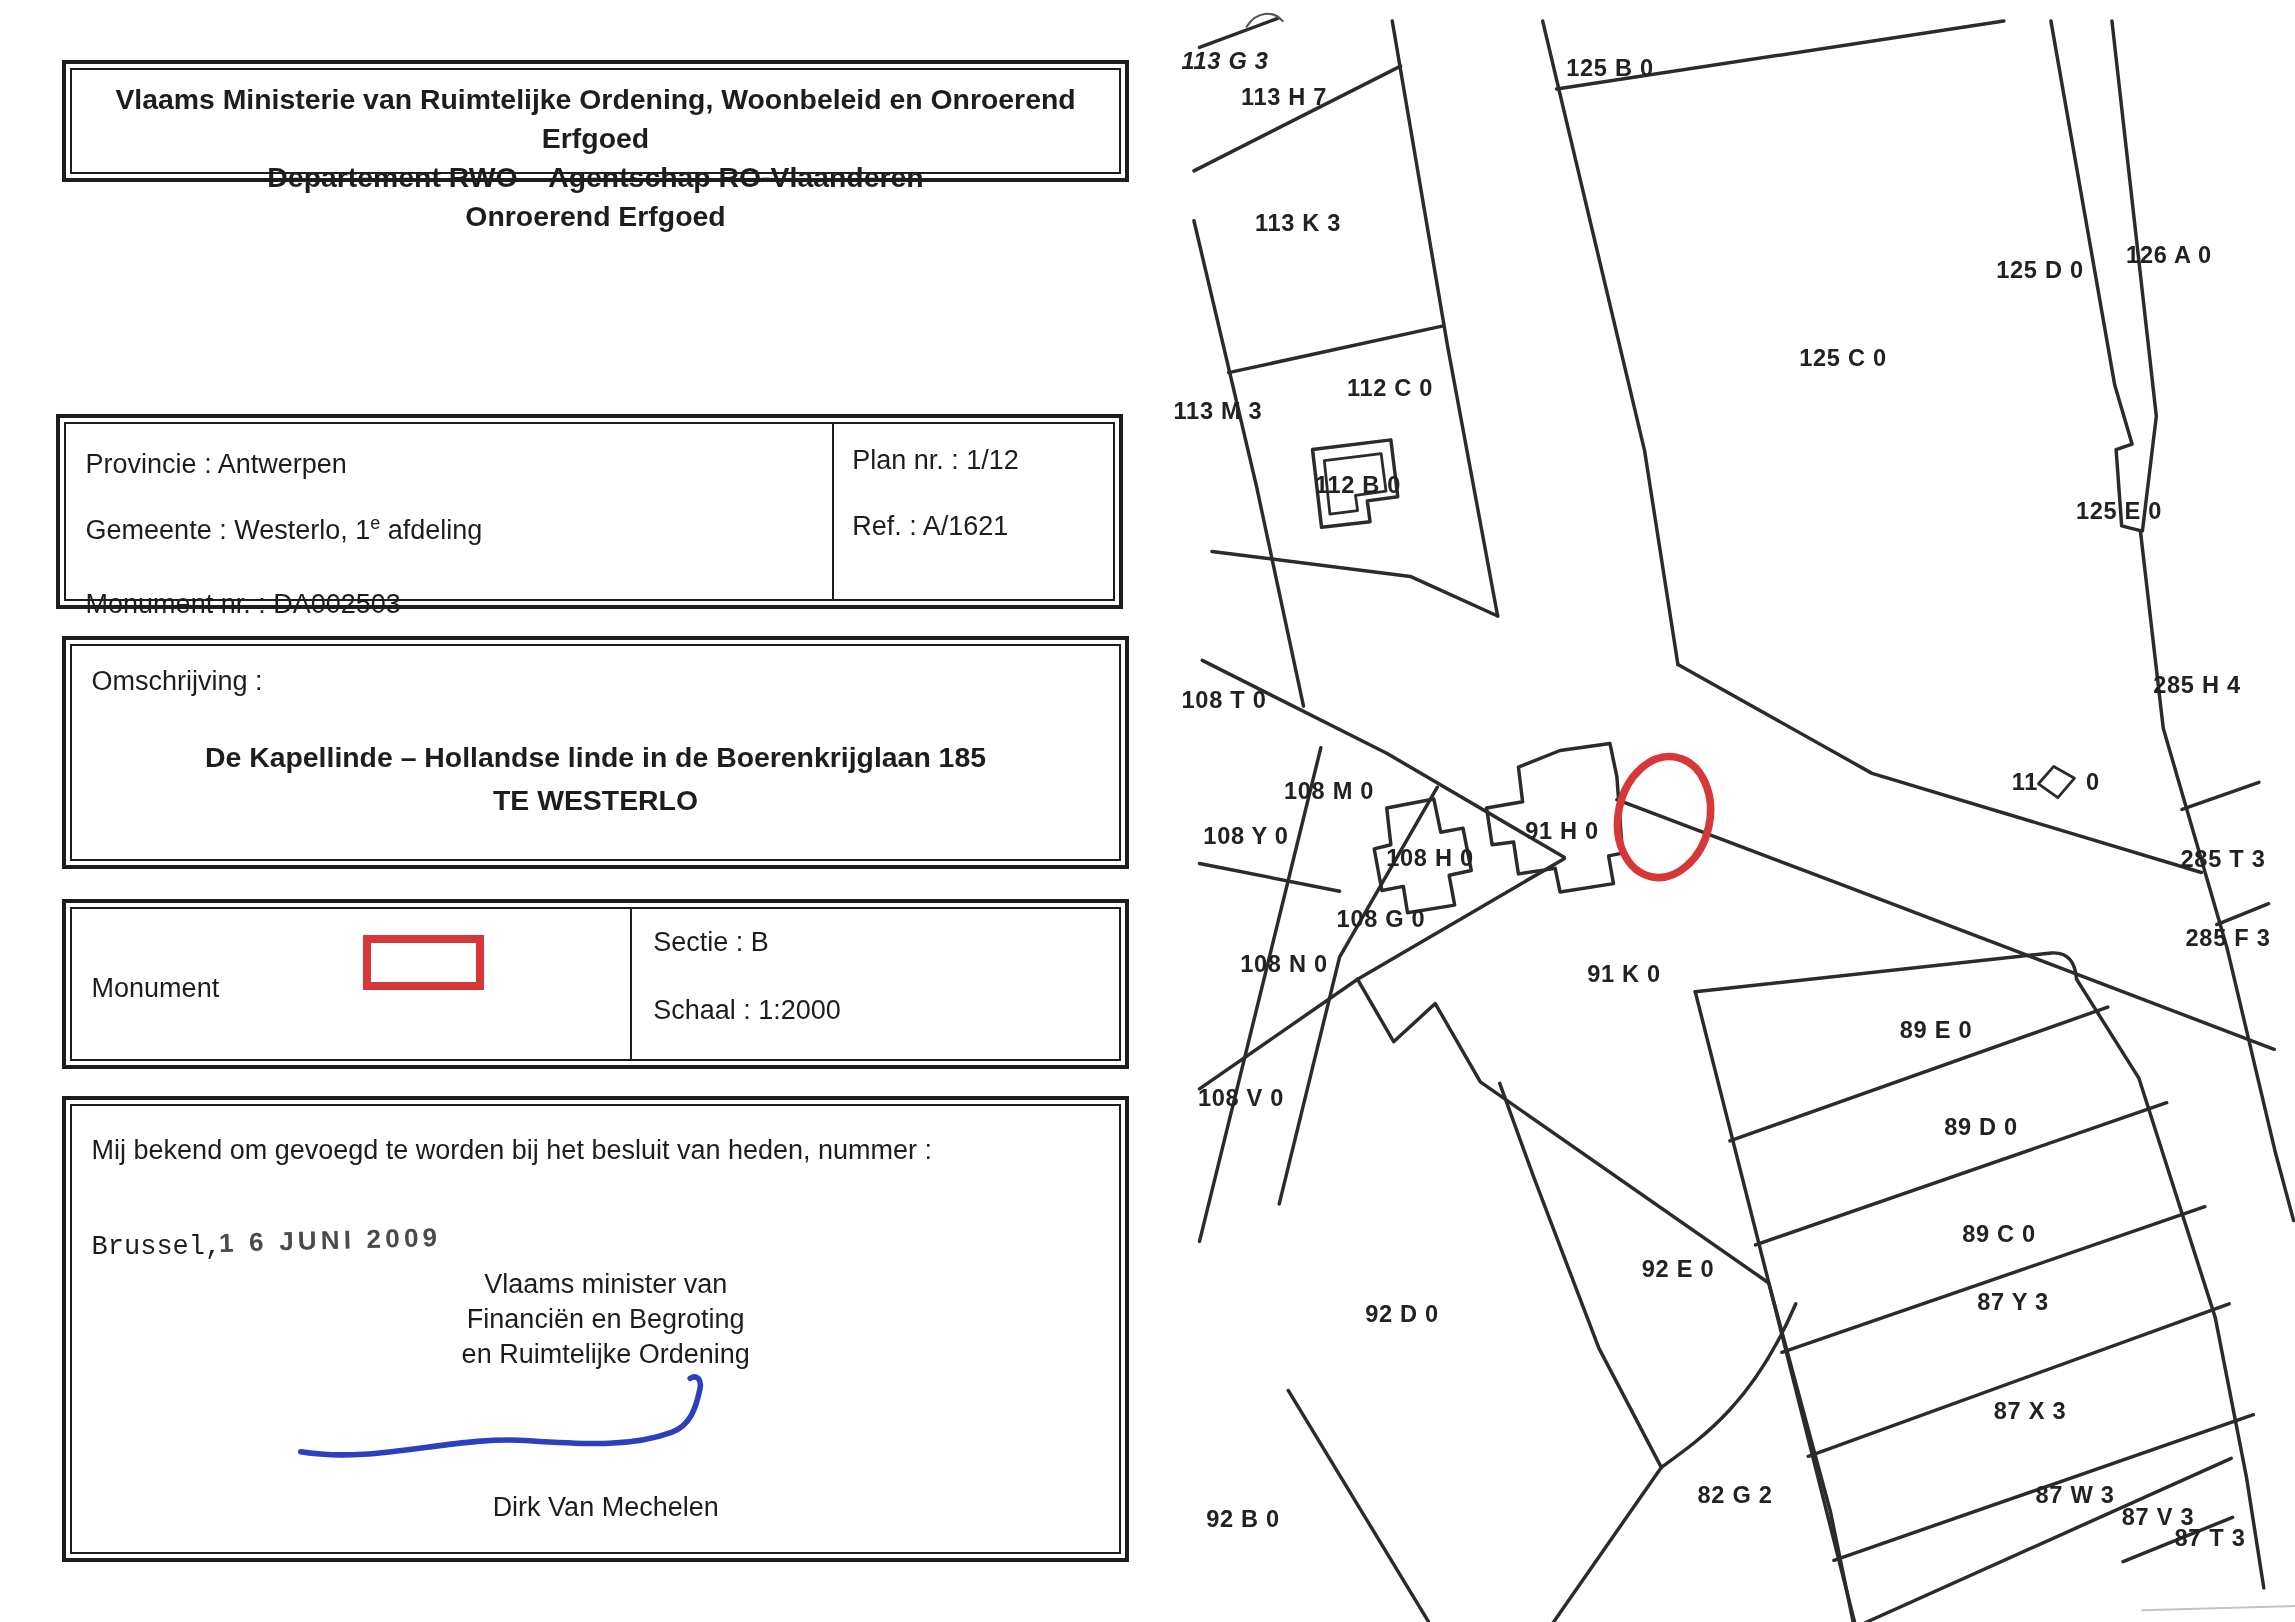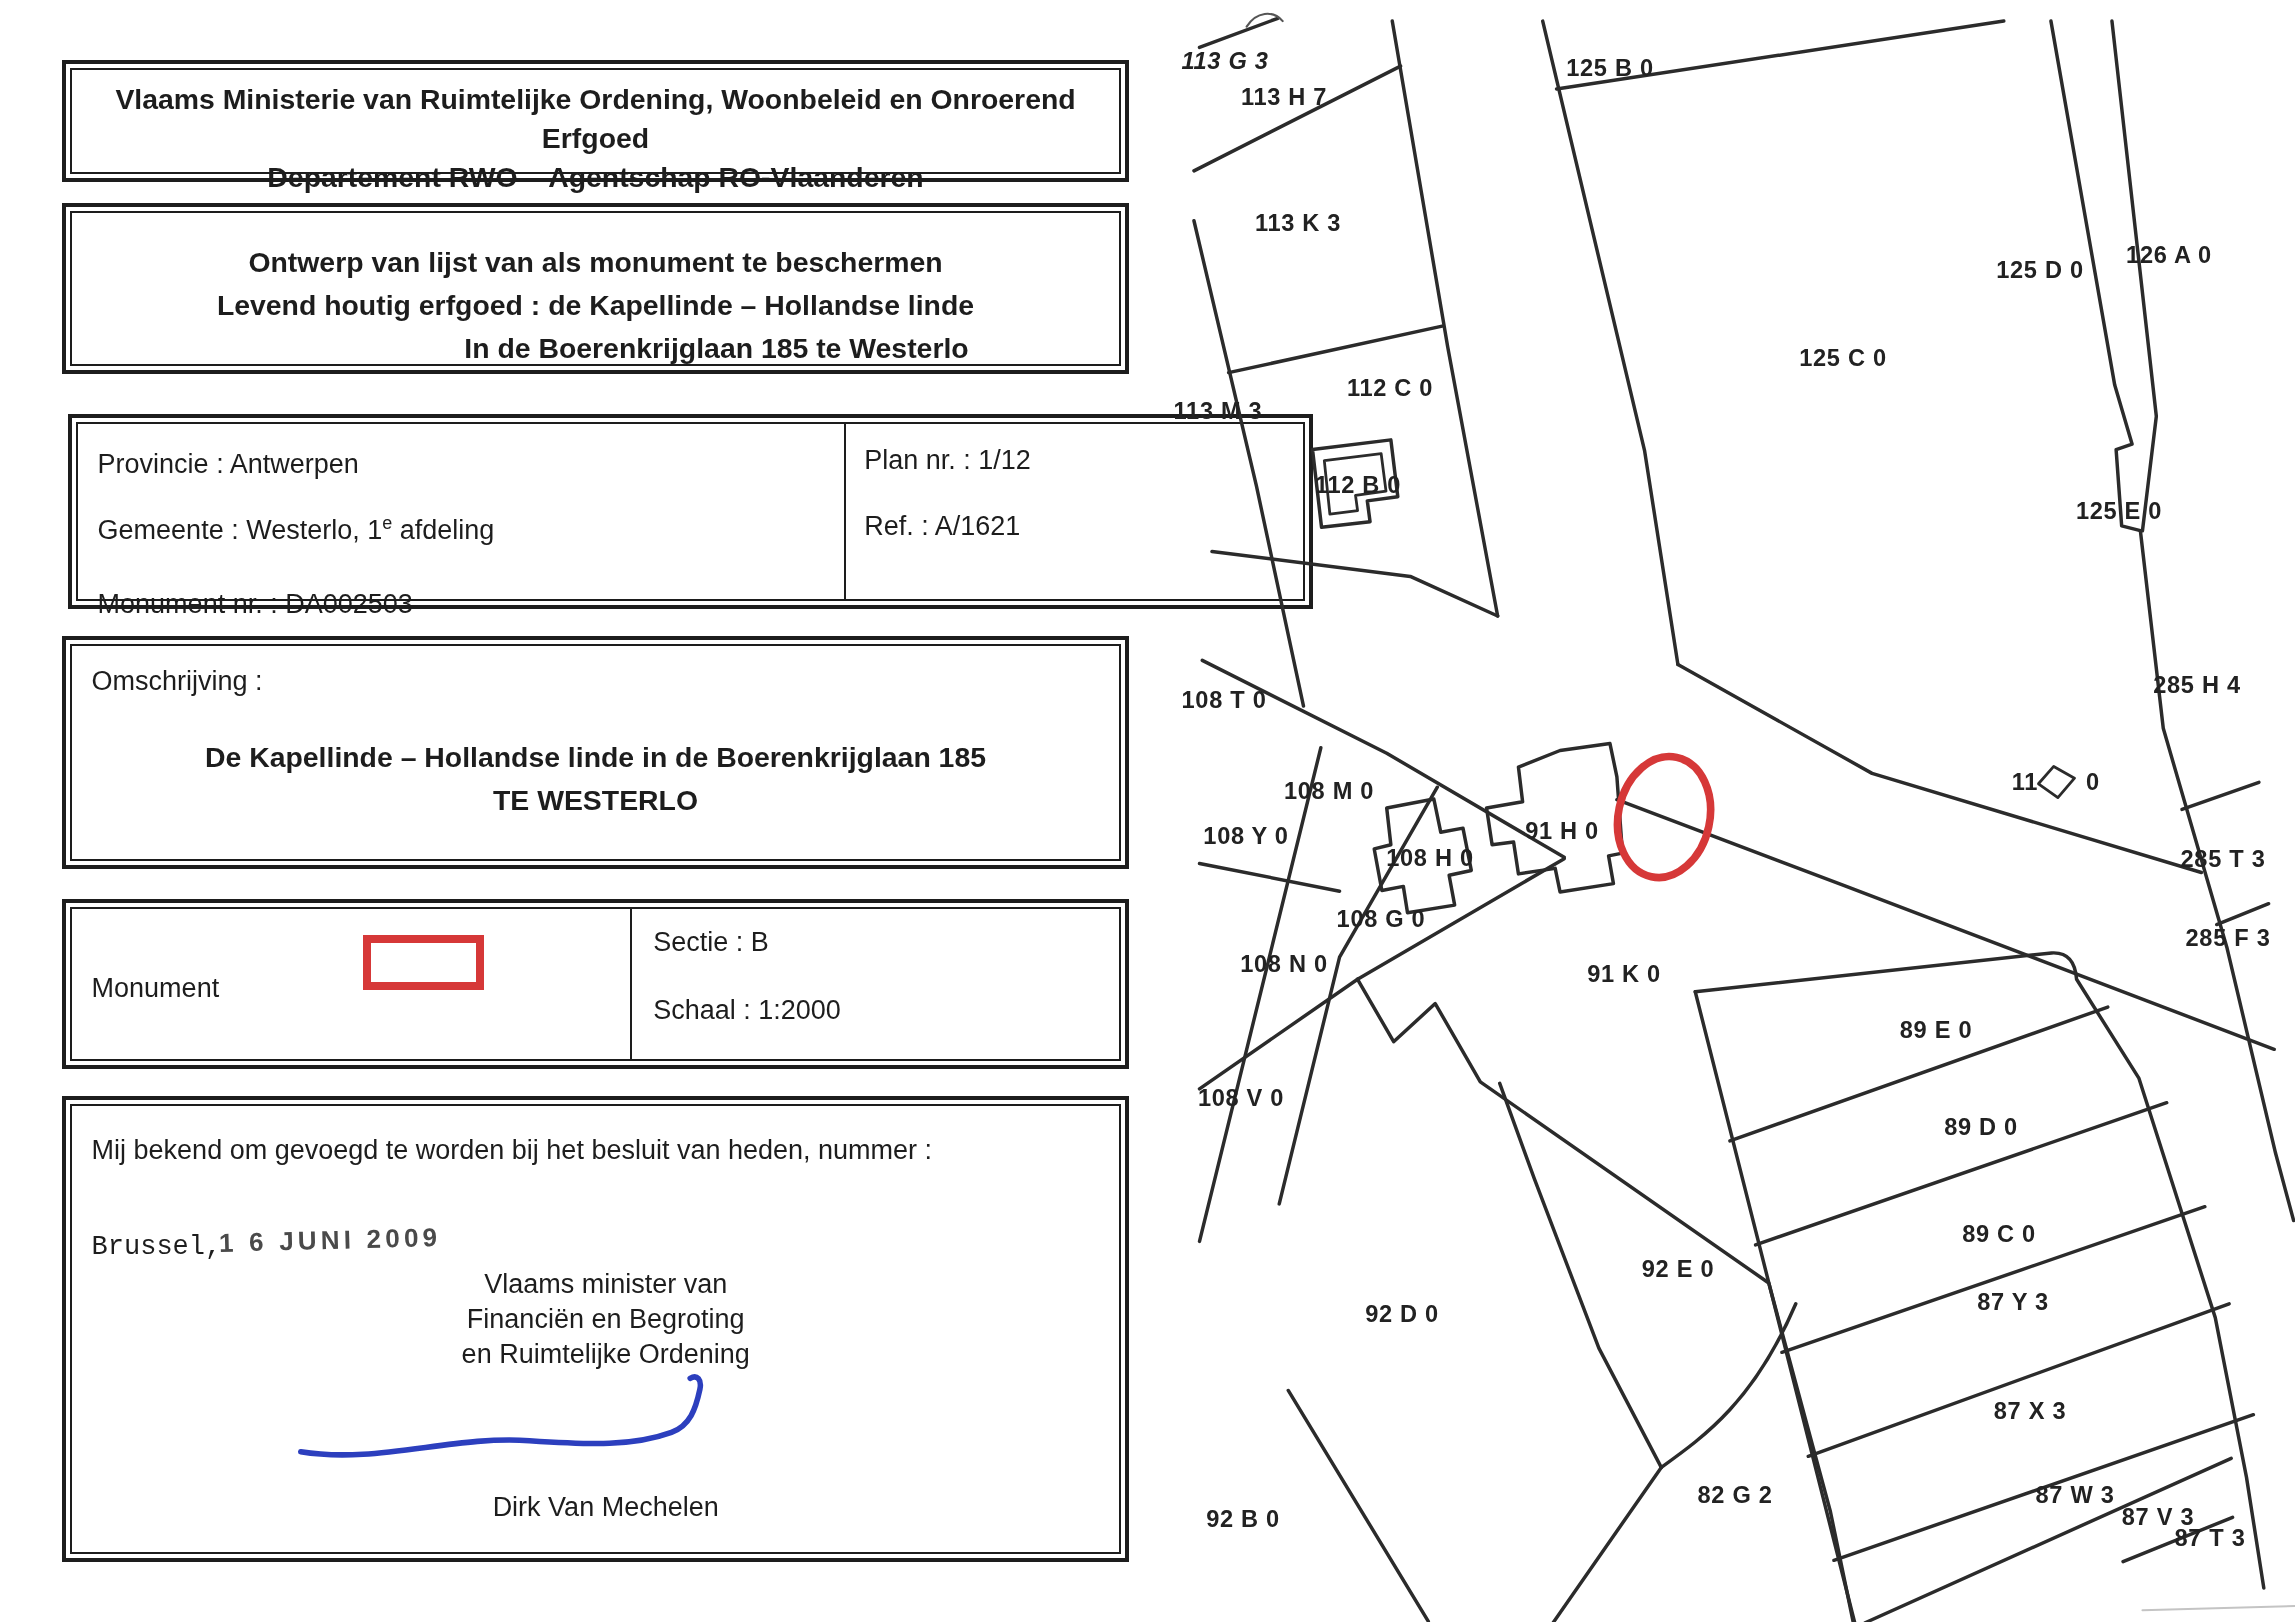--- a/index.html
+++ b/index.html
@@ -25,29 +25,22 @@
 <div class="page">
 
   <div class="box" style="left:62px;top:60px;width:1067px;height:122px">
     <div class="box-inner center" style="padding-top:9.7px;">
       <div class="hline">Vlaams Ministerie van Ruimtelijke Ordening, Woonbeleid en Onroerend Erfgoed</div>
       <div class="hline">Departement RWO – Agentschap RO-Vlaanderen</div>
       <div class="hline">Onroerend Erfgoed</div>
     </div>
   </div>
 
-  <div class="box" style="left:62px;top:203px;width:1067px;height:171px">
-    <div class="box-inner center" style="padding-top:28px;">
-      <div class="tline">Ontwerp van lijst van als monument te beschermen</div>
-      <div class="tline">Levend houtig erfgoed : de Kapellinde – Hollandse linde</div>
-      <div class="tline shift">In de Boerenkrijglaan 185 te Westerlo</div>
-    </div>
-  </div>
 
-  <div class="box" style="left:68px;top:414px;width:1245px;height:195px">
+  <div class="box" style="left:56px;top:414px;width:1067px;height:195px">
     <div class="box-inner">
       <div style="position:absolute;left:0;top:0;width:766px;height:100%;padding:23.6px 0 0 19.4px;box-sizing:border-box;">
         <div class="infotext" style="position:absolute;top:25px;left:19.4px;">Provincie : Antwerpen</div>
         <div class="infotext" style="position:absolute;top:89px;left:19.4px;">
           <span>Gemeente : Westerlo, 1</span><sup>e</sup><span> afdeling</span>
         </div>
         <div class="infotext" style="position:absolute;top:165px;left:19.4px;">Monument nr. : DA002503</div>
       </div>
       <div style="position:absolute;left:766px;top:0;right:0;height:100%;border-left:2.1px solid #1d1d1d;box-sizing:border-box;">
         <div class="infotext" style="position:absolute;top:21px;left:18px;">Plan nr. : 1/12</div>

